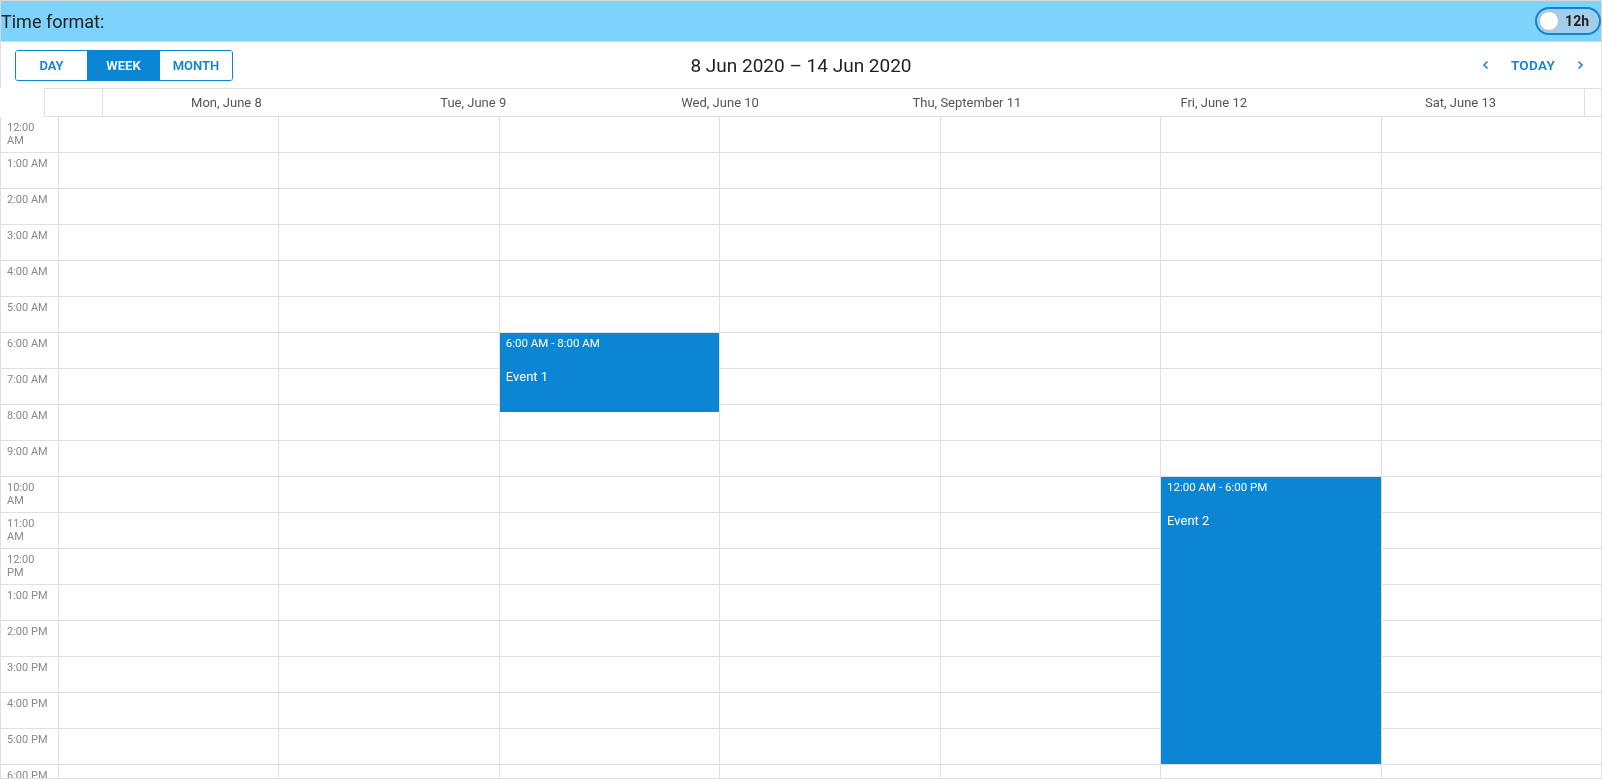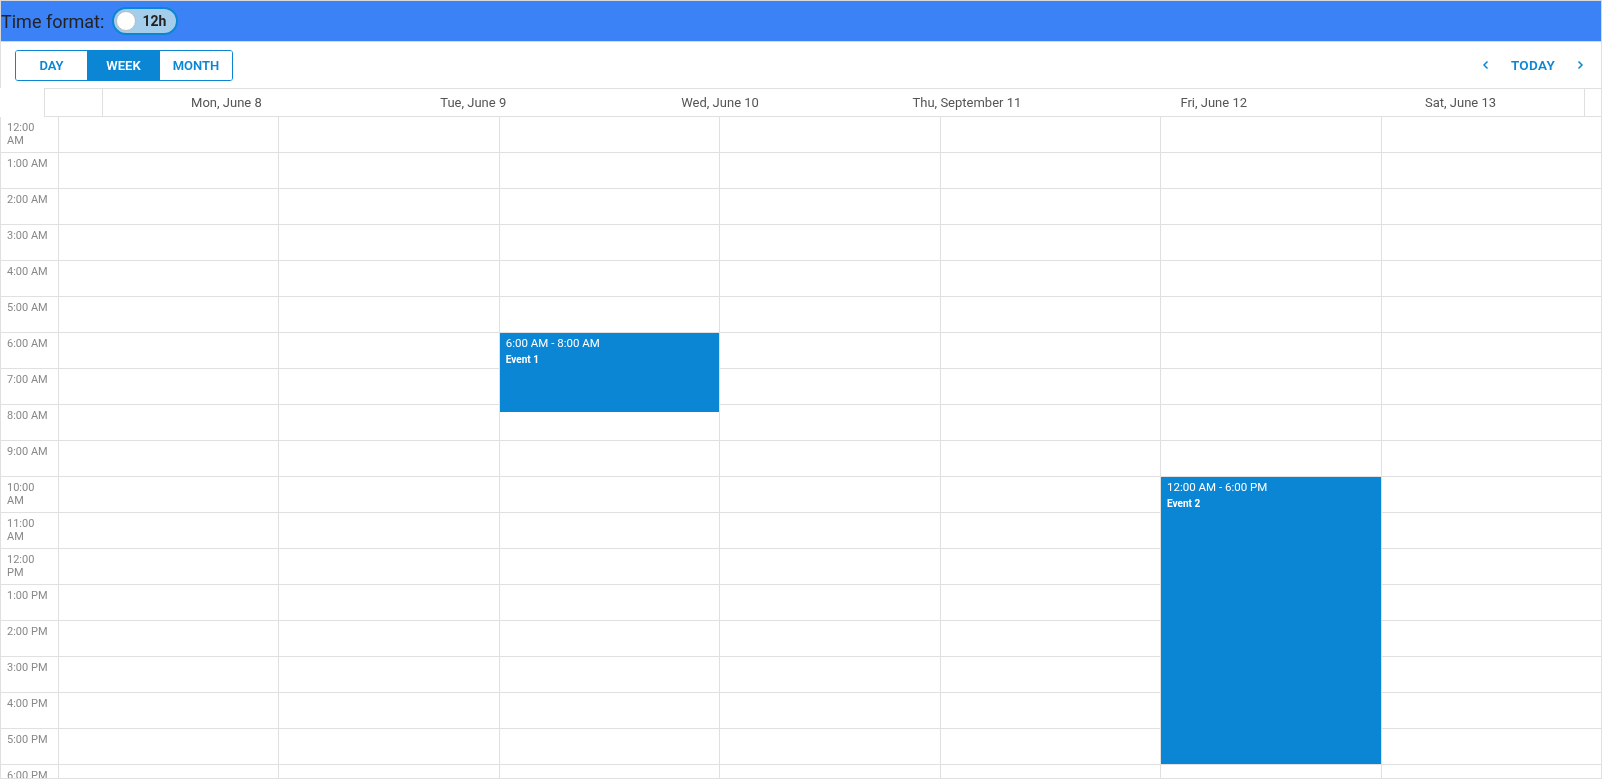--- a/index.html
+++ b/index.html
@@ -8,25 +8,25 @@
     height: 780px;
     font-family: -apple-system, BlinkMacSystemFont, "Segoe UI", Roboto, Arial, sans-serif;
     background: #fff;
     color: #333;
     overflow: hidden;
   }
 
   
   .topbar {
     height: 42px;
-    background: #3b82f6;
+    background: #7dd3fc;
     border: 1px solid #d9d9d9;
     display: flex;
     align-items: center;
-    justify-content: flex-start;
+    justify-content: space-between;
     gap: 8px;
   }
   .topbar-label {
     font-size: 18px;
     color: #222;
   }
   .toggle {
     position: relative;
     width: 66px;
     height: 28px;
@@ -193,21 +193,21 @@
     left: 0;
     right: 0;
     background: #0b86d4;
     color: #fff;
     padding: 3px 6px;
     font-size: 12px;
     overflow: hidden;
     cursor: pointer;
   }
   .event .time { font-weight: 400; font-size: 11.5px; }
-  .event .title { font-weight: 700; margin-top: 4px; font-size: 10px; }
+  .event .title { font-weight: 400; margin-top: 19px; font-size: 13px; }
 
   
   .gridwrap::-webkit-scrollbar { width: 17px; }
   .gridwrap::-webkit-scrollbar-track { background: #f1f1f1; }
   .gridwrap::-webkit-scrollbar-thumb { background: #c4c4c4; }
 </style>
 </head>
 <body>
 
 <div class="topbar">
@@ -218,20 +218,21 @@
   </div>
 </div>
 
 <div class="header">
   <div class="view-switch">
     <div class="view-btn">DAY</div>
     <div class="view-btn active">WEEK</div>
     <div class="view-btn">MONTH</div>
   </div>
 
+  <div class="range-title">8 Jun 2020 – 14 Jun 2020</div>
 
   <div class="right-controls">
     <div class="nav-arrow">
       <svg viewBox="0 0 24 24" fill="none" stroke="#0b86d4" stroke-width="3">
           <polyline points="15 5 8 12 15 19"></polyline>
         </svg>
     </div>
     <div class="today-btn">TODAY</div>
     <div class="nav-arrow">
       <svg viewBox="0 0 24 24" fill="none" stroke="#0b86d4" stroke-width="3">

